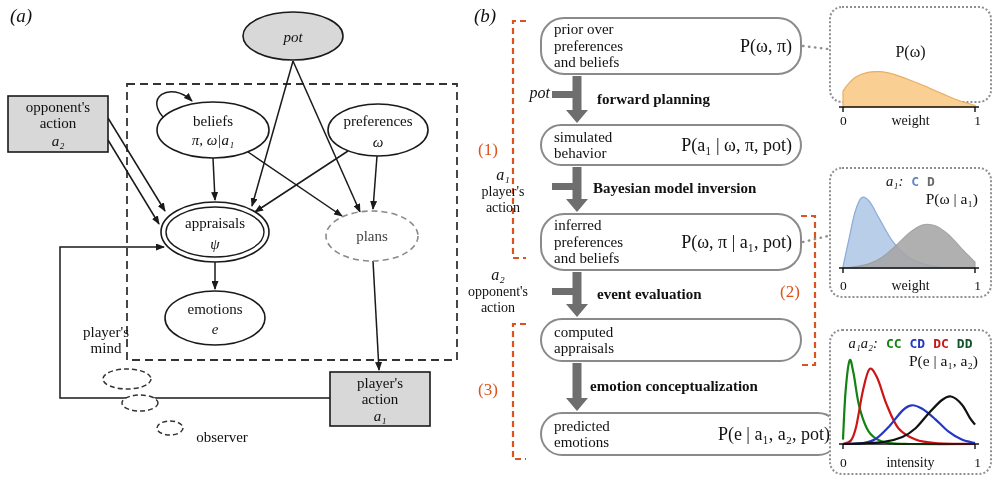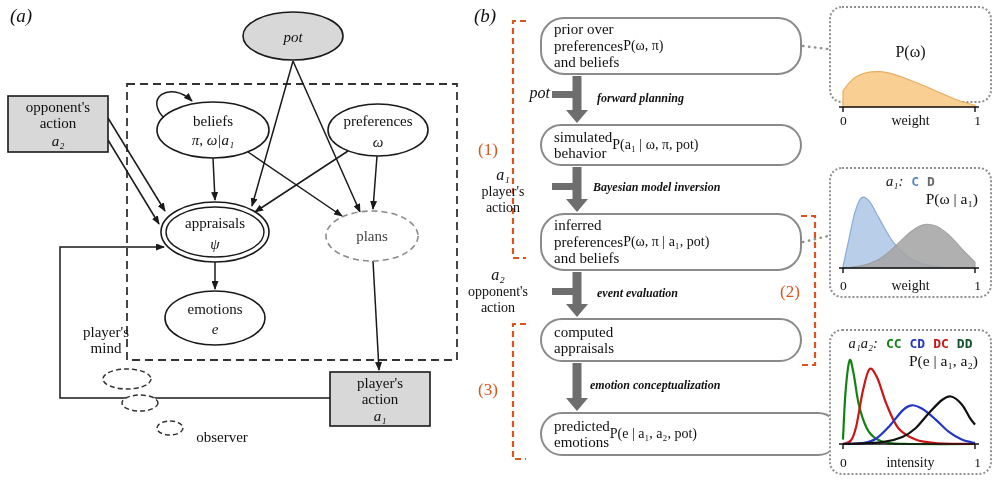--- a/index.html
+++ b/index.html
@@ -3,25 +3,25 @@
 <meta charset="utf-8">
 <style>
   html,body{margin:0;padding:0;background:#fff;}
   .page{position:relative;width:999px;height:482px;background:#fff;overflow:hidden;
         font-family:"Liberation Serif",serif;color:#111;}
   svg{display:block;}
   #bg{position:absolute;left:0;top:0;}
 
   
   .flow-box{position:absolute;box-sizing:border-box;border:2.5px solid #8a8a8a;border-radius:24px;
-            background:#fff;display:flex;align-items:center;padding:3px 8px 3px 12px;}
+            background:#fff;display:flex;align-items:center;padding:3px 8px 3px 12px;gap:32px;}
   .box-lines{display:flex;flex-direction:column;line-height:1.1;font-size:15px;text-align:left;}
-  .box-formula{flex:1;text-align:left;font-size:14px;white-space:nowrap;}
-
-  .arrow-label{position:absolute;font-weight:bold;font-style:italic;font-size:12px;white-space:nowrap;}
+  .box-formula{flex:1;text-align:right;font-size:18px;white-space:nowrap;}
+
+  .arrow-label{position:absolute;font-weight:bold;font-size:15px;white-space:nowrap;}
   .input-stack{position:absolute;text-align:center;font-size:14px;line-height:1.15;}
   .input-stack .var{font-style:italic;font-size:16px;}
   .bracket-label{position:absolute;font-size:17px;}
 
   
   .plot-box{position:absolute;box-sizing:border-box;border:2.5px dotted #8f8f8f;border-radius:13px;
             background:#fff;padding:3px 8px 2px;display:flex;flex-direction:column;}
   .plot-title{text-align:center;font-size:16px;height:18px;line-height:18px;margin-top:32px;}
   .legend-row{display:flex;justify-content:center;align-items:baseline;gap:8px;height:18px;line-height:18px;}
   .legend-prefix{font-style:italic;font-size:14.5px;}

